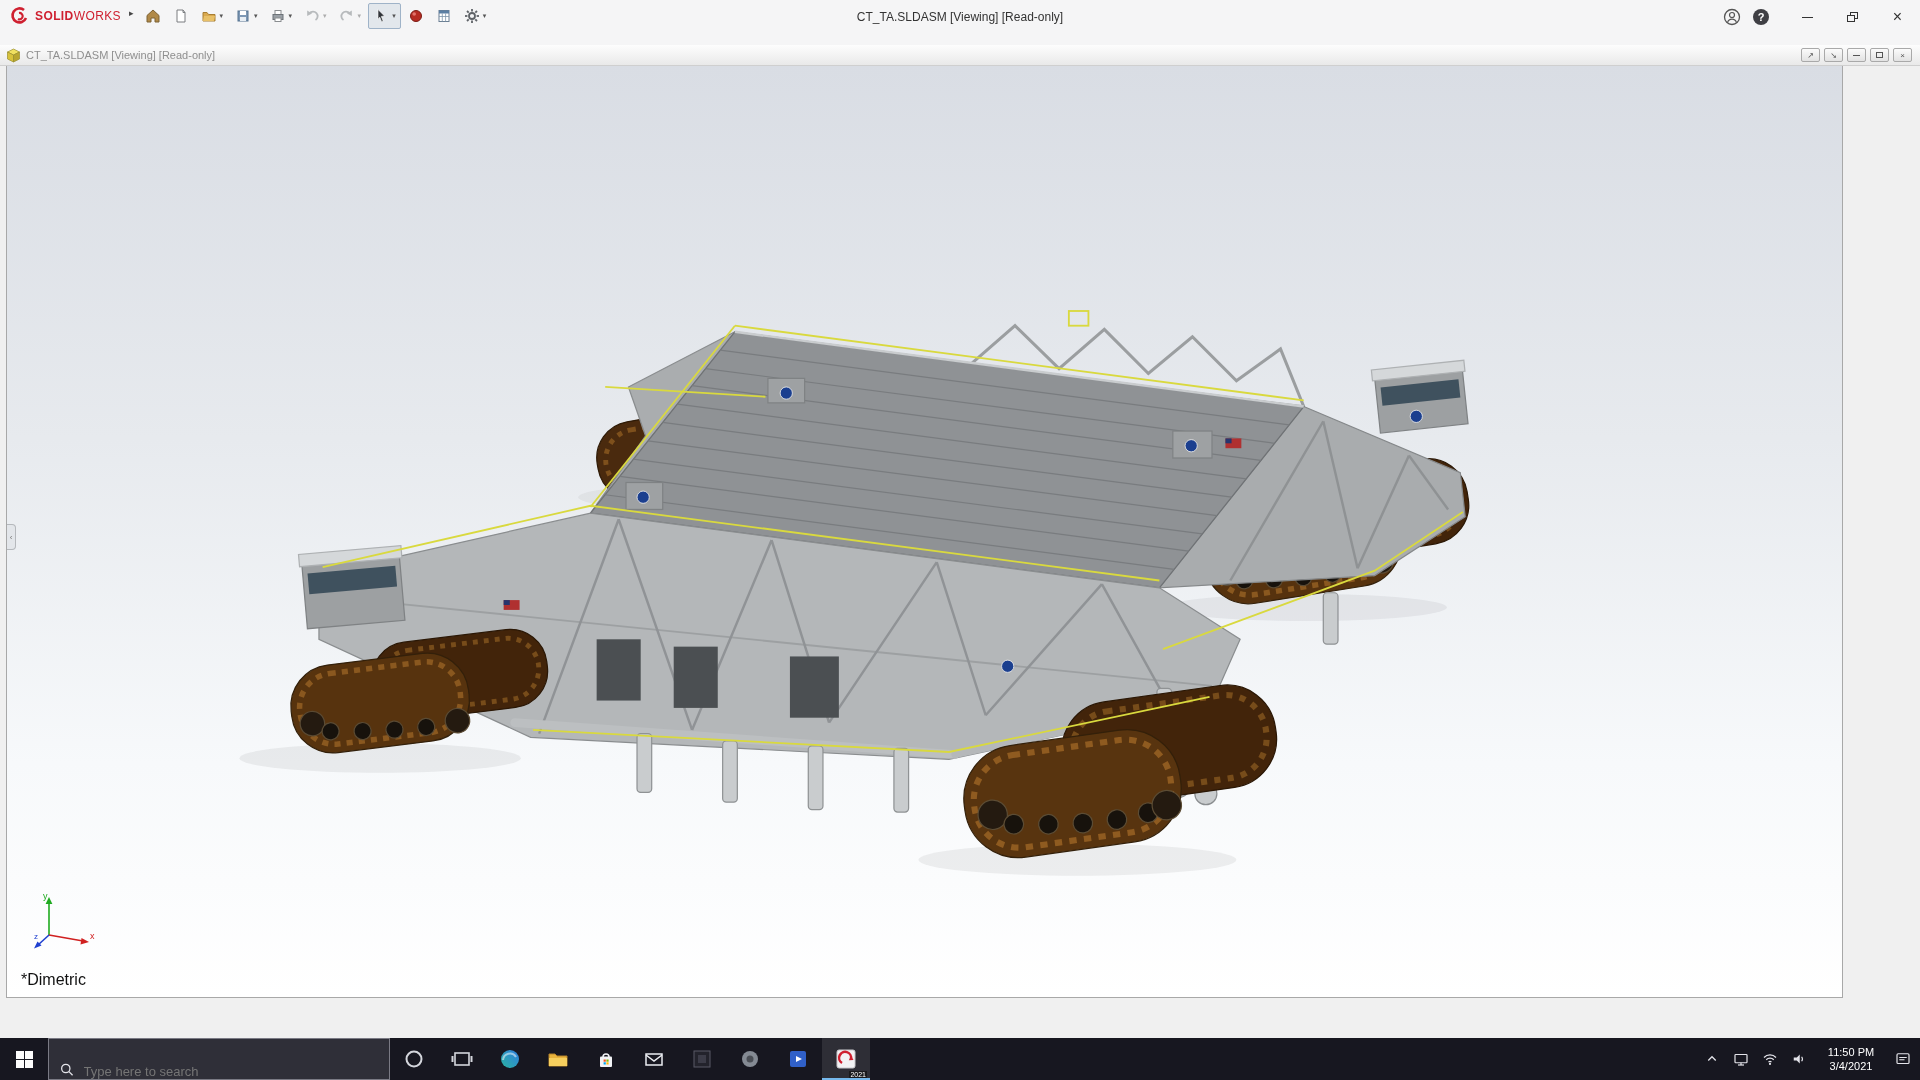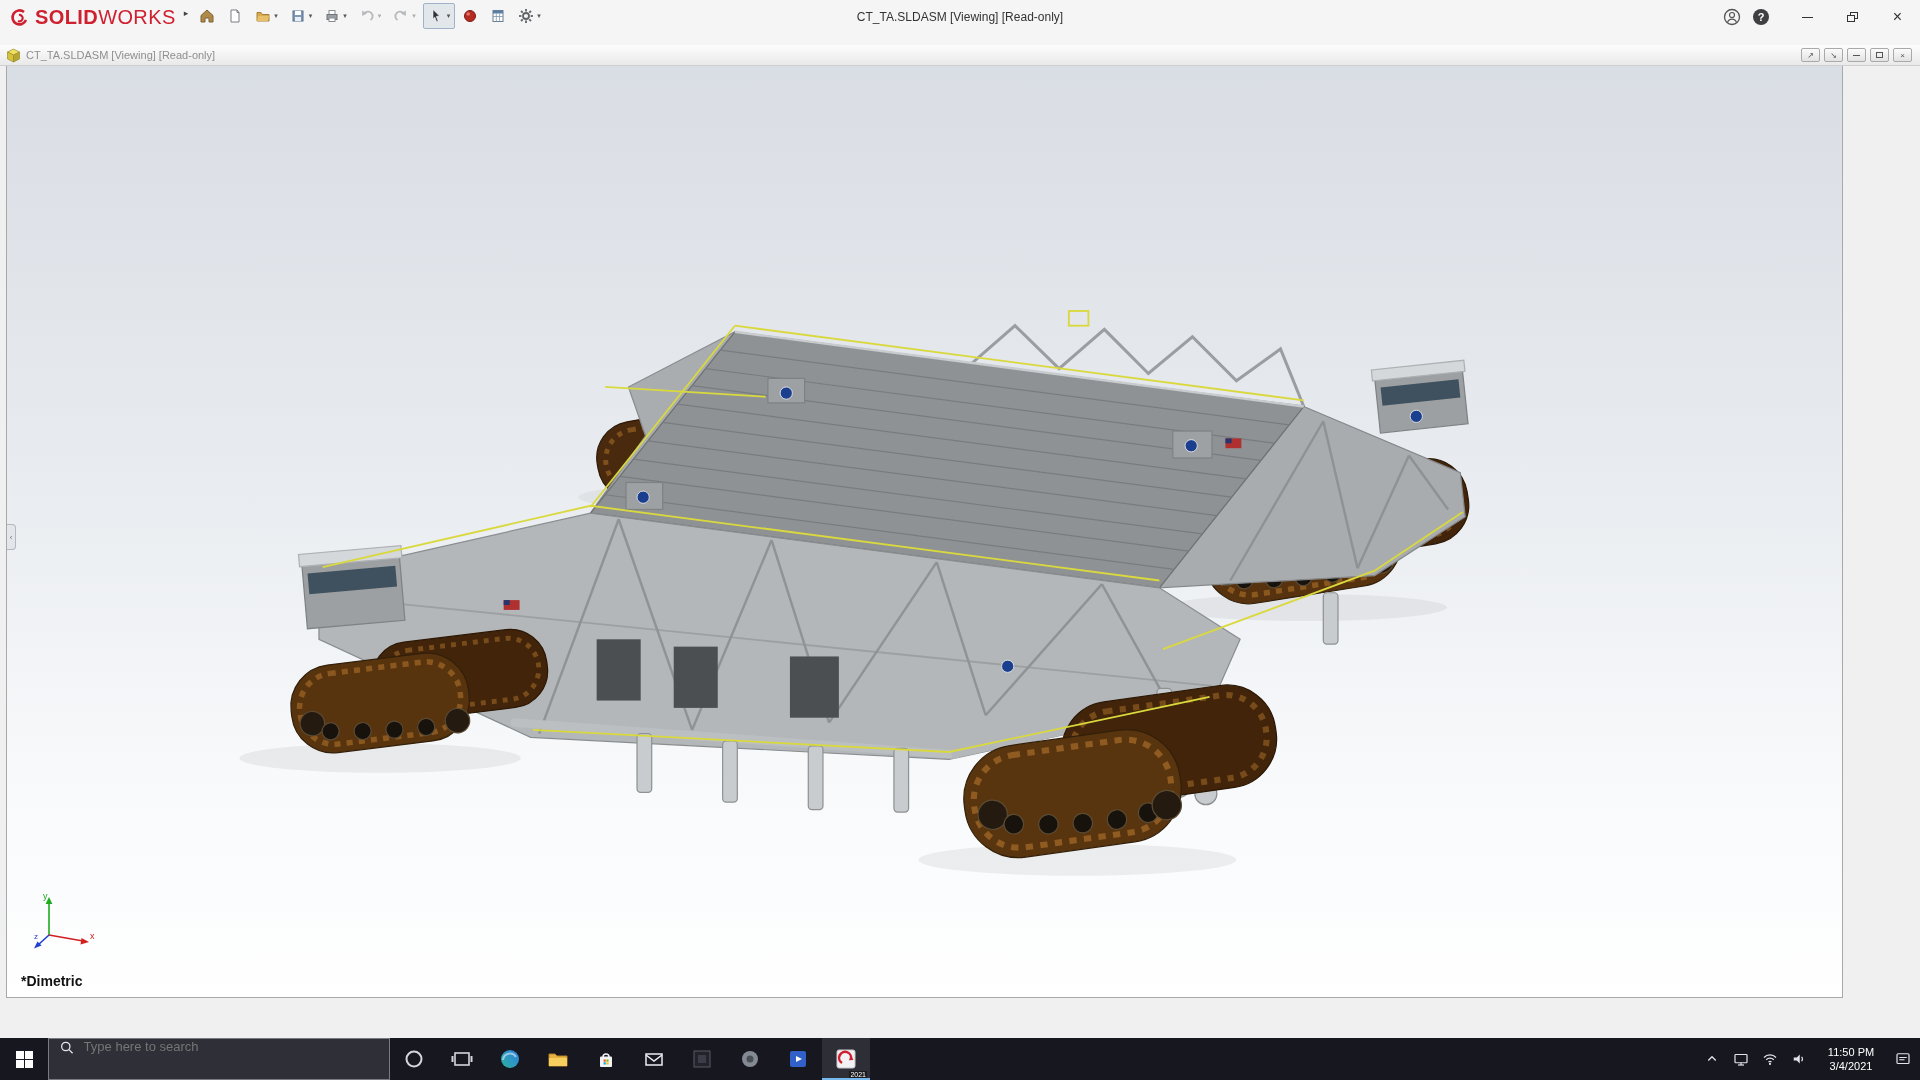--- a/index.html
+++ b/index.html
@@ -3,21 +3,21 @@
 <meta charset="utf-8">
 <style>
   * { box-sizing: border-box; margin: 0; padding: 0; }
   html, body { width: 1920px; height: 1080px; overflow: hidden; }
   body { font-family: "Liberation Sans", sans-serif; background: #f0f0f0; position: relative; }
 
   
   .titlebar { position: absolute; top: 0; left: 0; width: 100%; height: 45px;
               background: #f5f5f6; display: flex; align-items: flex-start; z-index: 4; }
   .brand { display: flex; align-items: center; gap: 5px; padding: 6px 0 0 10px; }
-  .brand-text { font-size: 20px; color: #cf2030; letter-spacing: .4px; white-space: nowrap; }
+  .brand-text { font-size: 12px; color: #cf2030; letter-spacing: .4px; white-space: nowrap; }
   .brand-bold { font-weight: bold; }
   .flyout-arrow { font-size: 9px; color: #444; margin: 8px 6px 0 8px; }
   .qat { display: flex; align-items: center; gap: 2px; padding-top: 3px; }
   .tbtn { height: 26px; display: flex; align-items: center; padding: 0 4px;
           border: 1px solid transparent; border-radius: 2px; }
   .tbtn.selected { background: #e2e7ec; border-color: #9fb3c8; }
   .tbtn.disabled { opacity: .45; }
   .caret { font-size: 7px; color: #555; margin-left: 3px; }
   .title-center { position: absolute; left: 50%; transform: translateX(-50%); top: 10px;
                   font-size: 12px; color: #333; white-space: nowrap; }
@@ -42,35 +42,35 @@
              background: linear-gradient(#fbfbfb, #e2e2e2); color: #555; font-size: 8px;
              display: flex; align-items: center; justify-content: center; }
   .doc-min { width: 7px; height: 1px; background: #555; }
   .doc-restore { width: 7px; height: 6px; border: 1px solid #555; }
 
   
   .viewport { position: absolute; top: 66px; left: 6px; width: 1837px; height: 932px;
               background: linear-gradient(180deg, #d9dde4 0%, #e7eaee 40%, #f7f9fb 75%, #ffffff 100%);
               border: 1px solid #a8a8a8; border-top: none; overflow: hidden; }
   .model-svg { position: absolute; inset: 0; width: 100%; height: 100%; }
-  .dimetric-label { position: absolute; left: 14px; bottom: 8px; font-size: 14px; font-weight: bold; color: #111; }
+  .dimetric-label { position: absolute; left: 14px; bottom: 8px; font-size: 16px; font-weight: normal; color: #111; }
   .triad { position: absolute; left: 26px; bottom: 46px; }
   .collapse-tab { position: absolute; left: 0; top: 458px; width: 9px; height: 26px;
                   background: #e3e6ea; border: 1px solid #b5b8bc; border-left: none;
                   border-radius: 0 4px 4px 0; display: flex; align-items: center; justify-content: center;
                   font-size: 8px; color: #777; }
 
   
   .taskbar { position: absolute; bottom: 0; left: 0; width: 100%; height: 42px;
              background: #171720; display: flex; align-items: stretch; z-index: 6; }
   .tb-start { width: 48px; display: flex; align-items: center; justify-content: center; }
   .win-logo { display: grid; grid-template-columns: 8px 8px; grid-template-rows: 8px 8px; gap: 1px; }
   .win-logo div { background: #fdfdfd; }
   .tb-search { width: 342px; background: #2f2f38; border: 1px solid #7a7a84;
-               display: flex; align-items: flex-start; gap: 8px; padding: 0 10px; }
+               display: flex; align-items: flex-end; gap: 8px; padding: 0 10px; }
   .tb-search input { background: transparent; border: none; outline: none; color: #c9c9cf;
                      font-size: 13px; width: 100%; font-family: "Liberation Sans", sans-serif; }
   .tb-app { width: 48px; display: flex; align-items: center; justify-content: center; position: relative; }
   .tb-app.active { background: rgba(255,255,255,.10); box-shadow: inset 0 -2px 0 #76b9ed; }
   .sw-badge { position: absolute; bottom: 2px; right: 3px; font-size: 7px; color: #fff;
               background: rgba(15,15,15,.65); padding: 0 1px; }
   .tb-tray { margin-left: auto; display: flex; align-items: center; gap: 11px; padding-right: 8px; }
   .tb-clock { text-align: center; font-size: 11px; color: #fff; line-height: 14px; width: 64px; }
 </style>
 </head>

